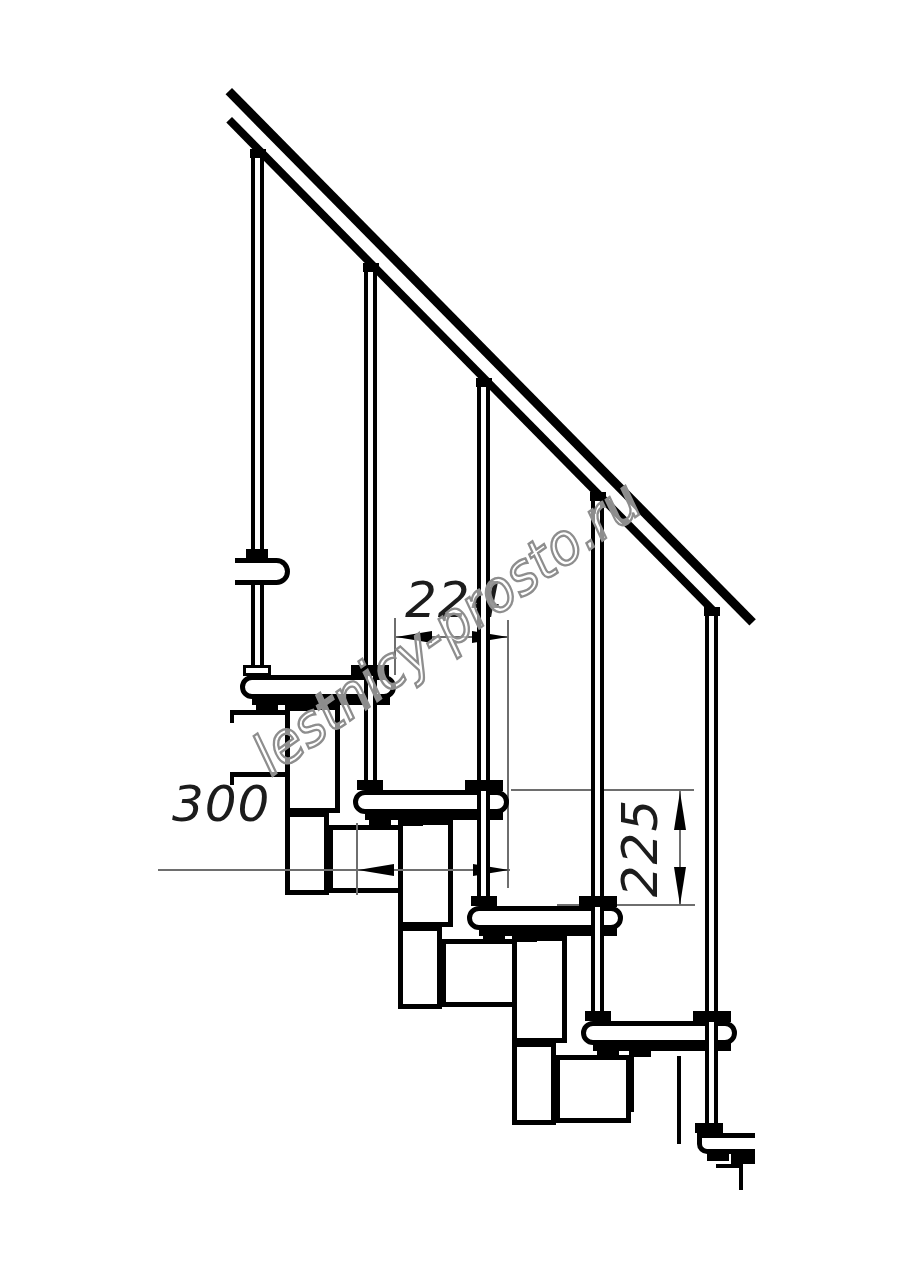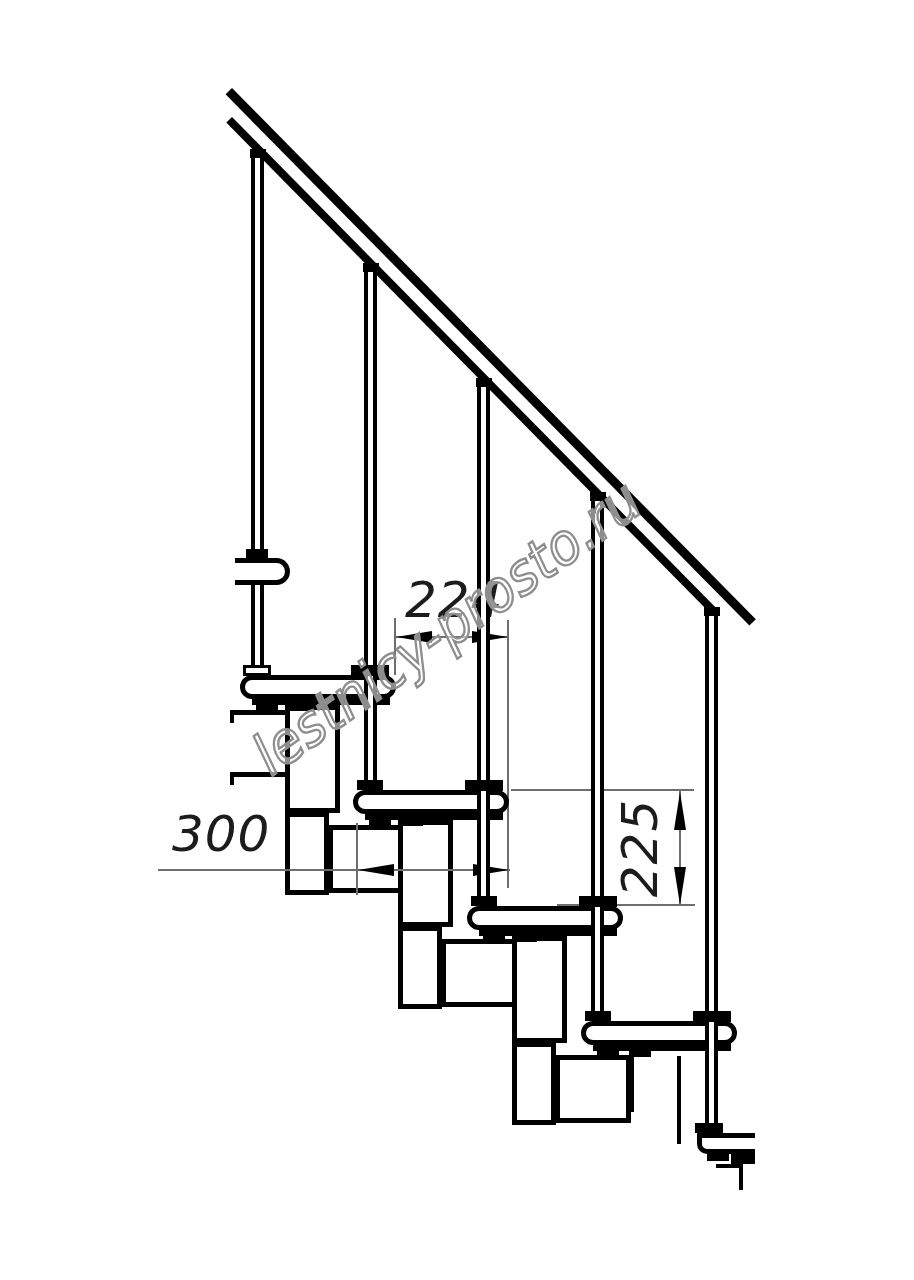--- a/index.html
+++ b/index.html
@@ -74,21 +74,21 @@
   <div class="thin" style="left:557px;top:904px;width:138px;height:2px;"></div>
 
   <div class="arr left" style="left:396px;top:631px;"></div>
   <div class="arr right" style="left:472px;top:631px;"></div>
   <div class="arr left" style="left:358px;top:864px;"></div>
   <div class="arr right" style="left:473px;top:864px;"></div>
   <div class="arr up" style="left:674px;top:792px;"></div>
   <div class="arr down" style="left:674px;top:867px;"></div>
 
   <div class="dimtxt" style="left:405px;top:575px;">224</div>
-  <div class="dimtxt" style="left:172px;top:809px;">300</div>
+  <div class="dimtxt" style="left:172px;top:779px;">300</div>
   <div class="dimtxt vert" style="left:590px;top:823px;width:100px;height:50px;">225</div>
 
   <div class="blk" style="left:285px;top:705px;width:55px;height:108px;"></div>
   <div class="blk" style="left:285px;top:812px;width:44px;height:83px;"></div>
   <div class="blk" style="left:328px;top:825px;width:76px;height:68px;"></div>
 
   <div class="blk" style="left:398px;top:820px;width:55px;height:107px;"></div>
   <div class="blk" style="left:398px;top:926px;width:44px;height:83px;"></div>
   <div class="blk" style="left:441px;top:939px;width:76px;height:68px;"></div>
 

